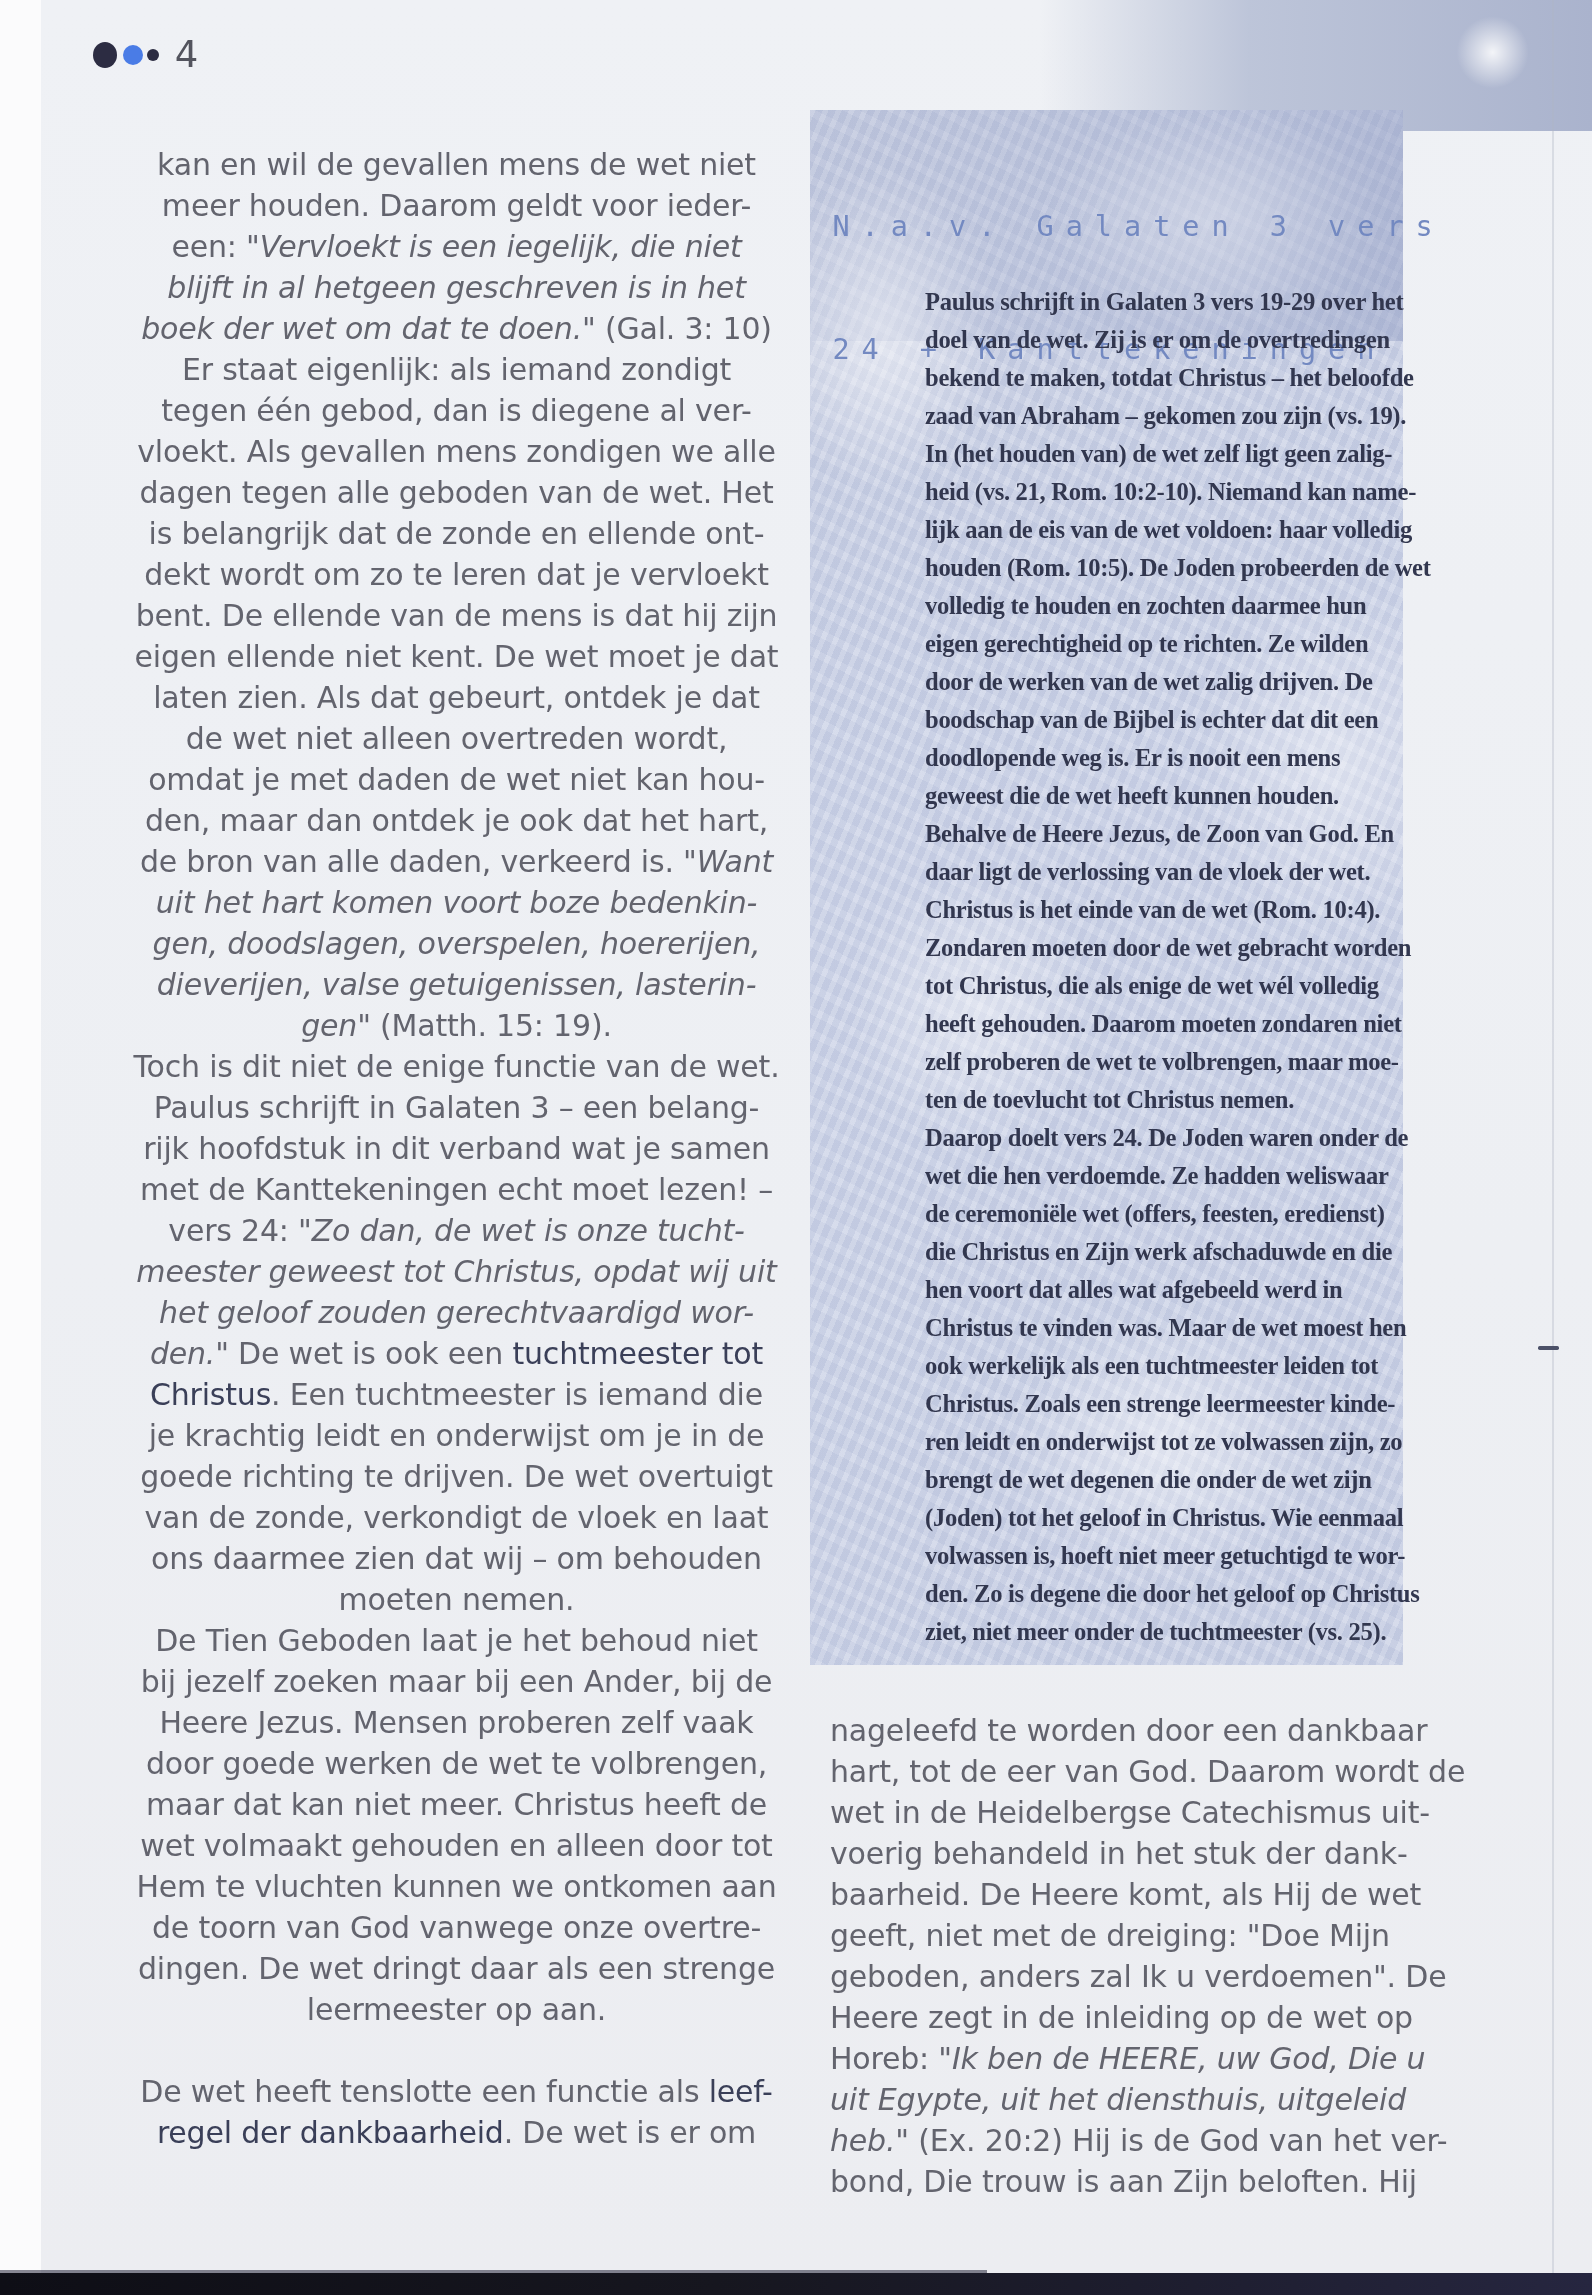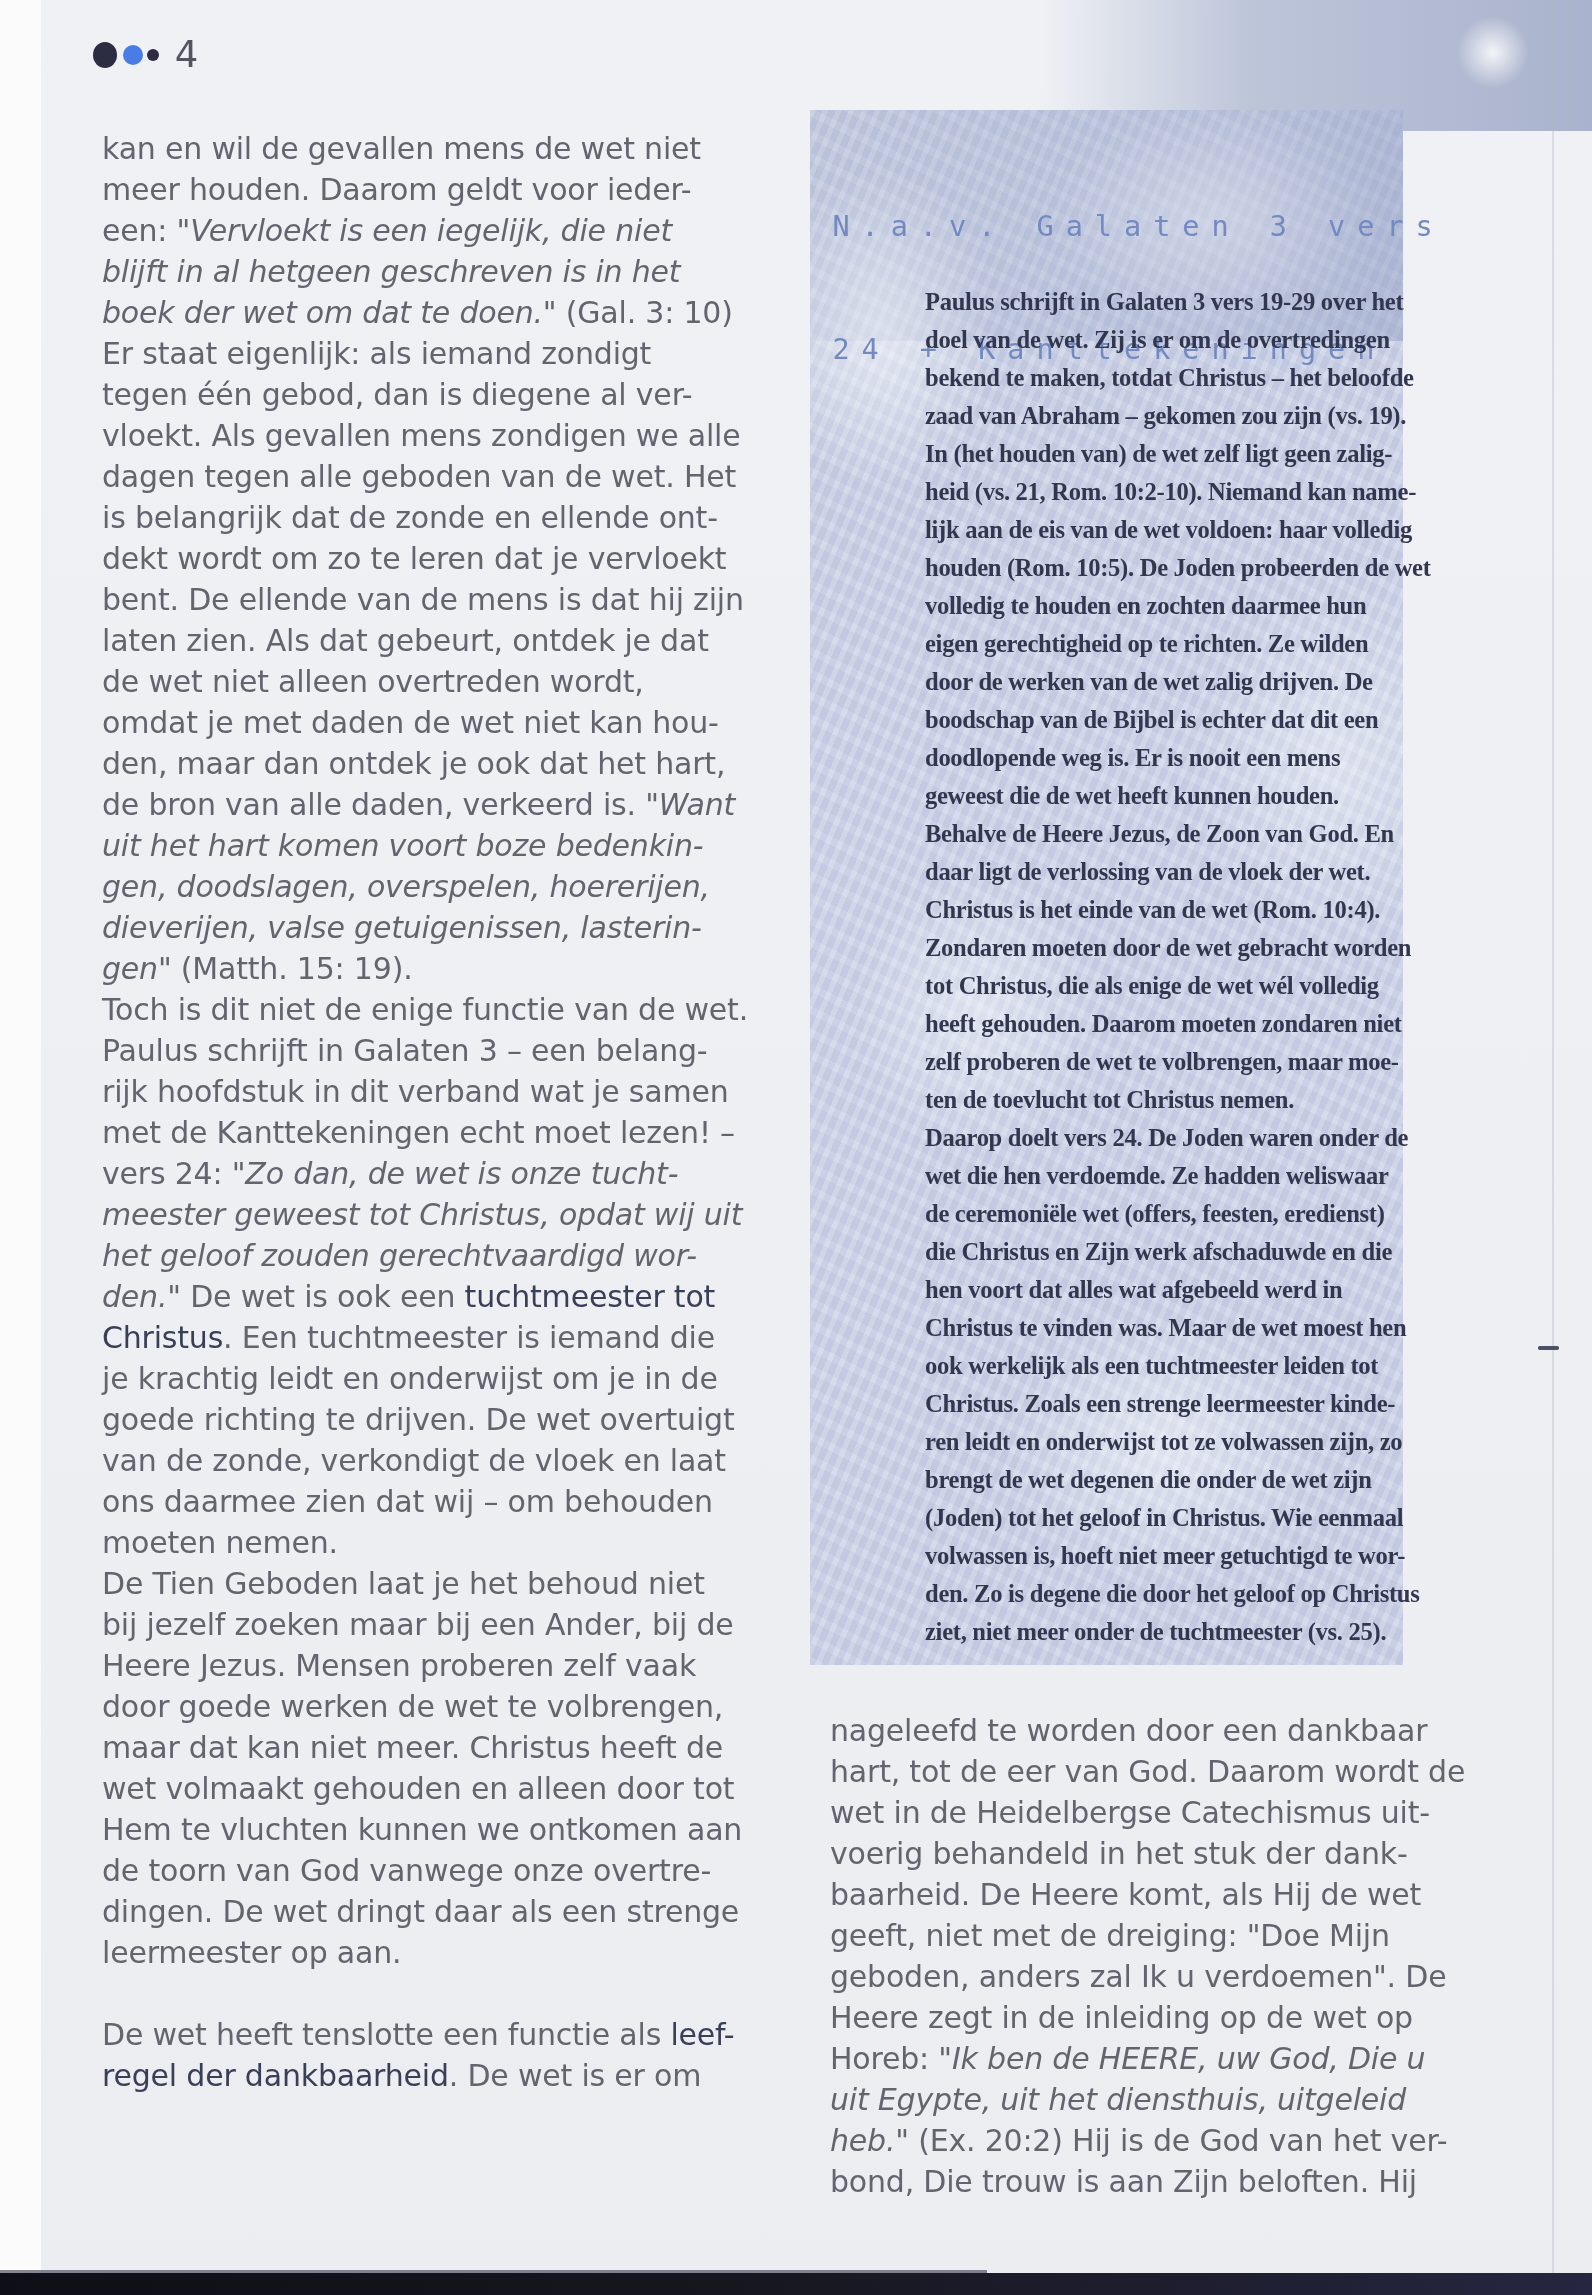--- a/index.html
+++ b/index.html
@@ -21,21 +21,21 @@
   }
   
   .dots-row{position:absolute;left:93px;top:36px;display:flex;align-items:center;}
   .dot1{width:24px;height:26px;border-radius:50%;background:#2c2c42;}
   .dot2{width:20px;height:20px;border-radius:50%;background:#4a7ce6;margin-left:6px;}
   .dot3{width:12px;height:12px;border-radius:50%;background:#2c2c42;margin-left:4.3px;}
   .page-num{margin-left:15.5px;font-size:37px;line-height:37px;color:#53545e;}
 
   
   .textcol{position:absolute;font-size:30px;line-height:41px;color:#63646e;letter-spacing:-0.2px;}
-  .col-left{left:102px;top:128px;width:709px;}
+  .col-left{left:102px;top:144px;width:709px;text-align:center;}
   .col-right{left:830px;top:1710px;width:701px;}
   .textcol .line{white-space:pre;height:41px;}
   .s-n{font-style:normal;}
   .s-i{font-style:italic;}
   .s-b{font-weight:400;color:#3a3f58;font-style:normal;}
 
   
   .box{
     position:absolute;left:810px;top:110px;width:571px;height:1555px;
     background:
@@ -97,20 +97,21 @@
     <div class="line"><span class="s-n">een: </span><span class="s-i">"Vervloekt is een iegelijk, die niet</span></div>
     <div class="line"><span class="s-i">blijft in al hetgeen geschreven is in het</span></div>
     <div class="line"><span class="s-i">boek der wet om dat te doen." </span><span class="s-n">(Gal. 3: 10)</span></div>
     <div class="line">Er staat eigenlijk: als iemand zondigt</div>
     <div class="line">tegen één gebod, dan is diegene al ver-</div>
     <div class="line">vloekt. Als gevallen mens zondigen we alle</div>
     <div class="line">dagen tegen alle geboden van de wet. Het</div>
     <div class="line">is belangrijk dat de zonde en ellende ont-</div>
     <div class="line">dekt wordt om zo te leren dat je vervloekt</div>
     <div class="line">bent. De ellende van de mens is dat hij zijn</div>
+    <div class="line">eigen ellende niet kent. De wet moet je dat</div>
     <div class="line">laten zien. Als dat gebeurt, ontdek je dat</div>
     <div class="line">de wet niet alleen overtreden wordt,</div>
     <div class="line">omdat je met daden de wet niet kan hou-</div>
     <div class="line">den, maar dan ontdek je ook dat het hart,</div>
     <div class="line"><span class="s-n">de bron van alle daden, verkeerd is. </span><span class="s-i">"Want</span></div>
     <div class="line"><span class="s-i">uit het hart komen voort boze bedenkin-</span></div>
     <div class="line"><span class="s-i">gen, doodslagen, overspelen, hoererijen,</span></div>
     <div class="line"><span class="s-i">dieverijen, valse getuigenissen, lasterin-</span></div>
     <div class="line"><span class="s-i">gen" </span><span class="s-n">(Matth. 15: 19).</span></div>
     <div class="line">Toch is dit niet de enige functie van de wet.</div>

